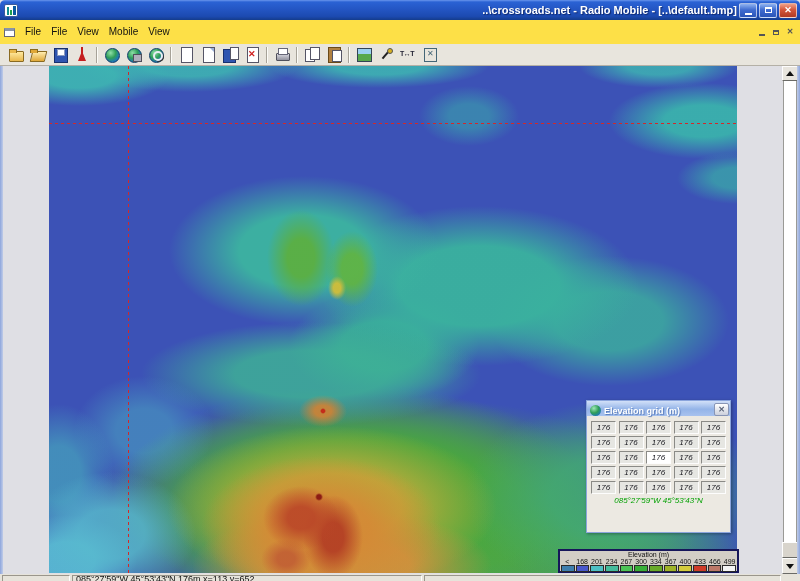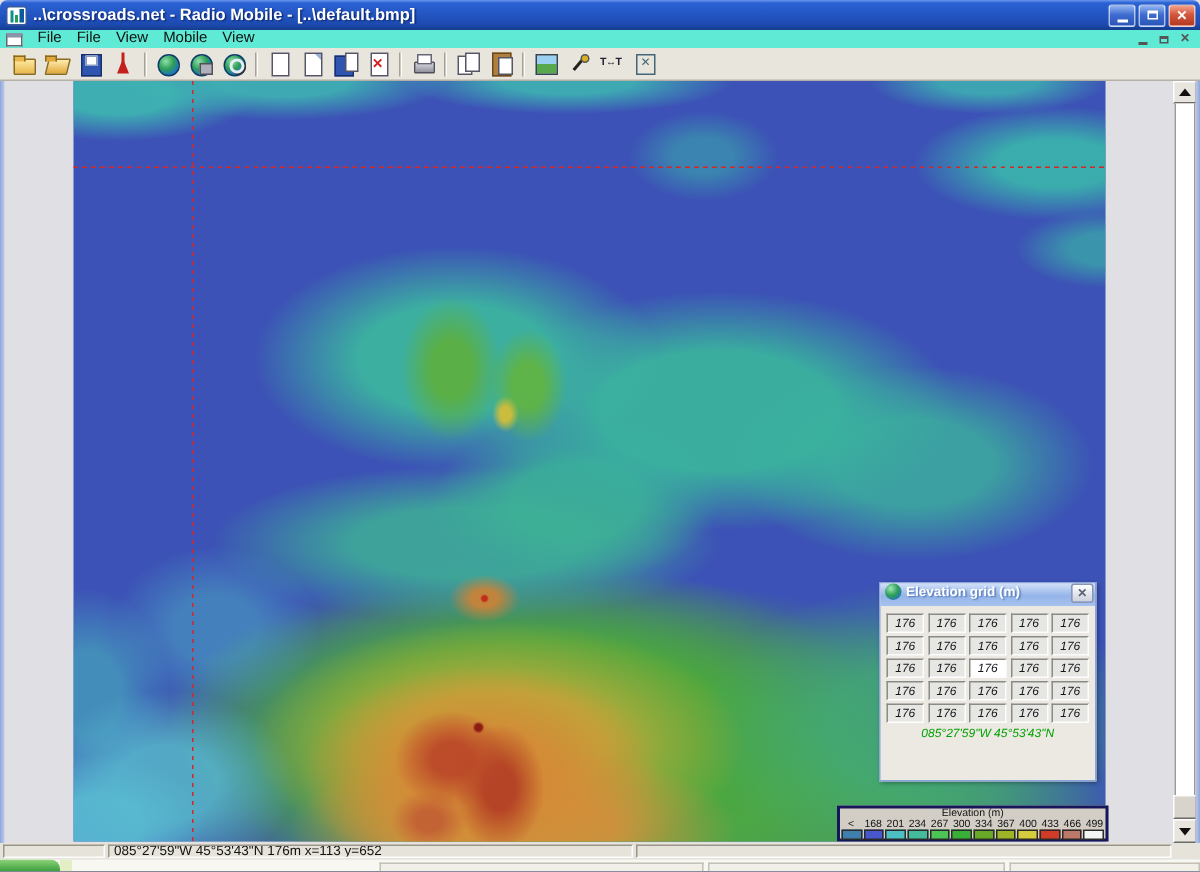--- a/index.html
+++ b/index.html
@@ -7,29 +7,29 @@
   body { font-family:"Liberation Sans", sans-serif; }
   #root { position:relative; width:800px; height:581px; overflow:hidden; background:#dfdfe4; }
 
   
   .titlebar { height:20px; background:linear-gradient(180deg,#6a96ec 0%,#2a62d4 10%,#2456c4 45%,#1c4ab0 82%,#143c8c 100%); border-radius:5px 5px 0 0; display:flex; align-items:center; padding:0 3px 0 4px; }
   .app-icon { width:14px; height:13px; background:#fff; border:1px solid #3a5a9a; border-radius:2px; position:relative; margin-right:4px; flex:0 0 auto; }
   .app-icon i { position:absolute; bottom:1px; display:block; }
   .app-icon .a1 { left:2px; width:2px; height:8px; background:#109090; }
   .app-icon .a2 { left:5px; width:2px; height:5px; background:#20a050; }
   .app-icon .a3 { left:8px; width:3px; height:9px; background:#0a5aa0; }
-  .title-text { color:#fff; font-weight:bold; font-size:11px; text-shadow:1px 1px 1px rgba(10,30,90,.8); flex:1; white-space:nowrap; overflow:hidden; }
+  .title-text { color:#fff; font-weight:bold; font-size:11px; text-shadow:1px 1px 1px rgba(10,30,90,.8); flex:1; white-space:nowrap; overflow:hidden;text-align:right; }
   .tb-btn { width:18px; height:15px; border-radius:2px; margin-left:2px; border:1px solid rgba(255,255,255,.6); display:flex; align-items:center; justify-content:center; flex:0 0 auto; }
   .tb-min,.tb-rest { background:linear-gradient(180deg,#8fb2f0,#3f6cd0 45%,#2a55b8); }
   .tb-close { background:linear-gradient(180deg,#f0a088,#d4553a 45%,#b03a24); color:#fff; font-size:9px; font-weight:bold; line-height:9px; }
   .g-min { width:7px; height:2px; background:#fff; margin-top:7px; }
   .g-rest { width:7px; height:6px; border:1px solid #fff; border-top:2px solid #fff; }
 
   
-  .menubar { height:12px; background:#5eead4; display:flex; align-items:center; font-size:10px; line-height:12px; color:#111; padding:0 3px; }
+  .menubar { height:12px; background:#fde047; display:flex; align-items:center; font-size:10px; line-height:12px; color:#111; padding:12px 3px; }
   .mdi-icon { width:11px; height:9px; border:1px solid #667; border-top:3px solid #8894a8; background:#fff; margin:0 5px 0 1px; flex:0 0 auto; }
   .menu-item { padding:0 5px; cursor:default; }
   .menu-spacer { flex:1; }
   .mdi-ctl { width:14px; height:10px; display:flex; align-items:center; justify-content:center; color:#555; }
   .g2-min { width:6px; height:2px; background:#555; margin-top:5px; }
   .g2-rest { width:6px; height:5px; border:1px solid #555; border-top:2px solid #555; }
   .g2-x { font-size:8px; line-height:8px; font-weight:bold; }
 
   
   .toolbar { height:22px; background:#e8e5dd; border-bottom:1px solid #b4b0a6; display:flex; align-items:center; padding-left:5px; }
@@ -116,21 +116,21 @@
   .arr-down { width:0; height:0; border:4px solid rgba(0,0,0,0); border-top:5px solid #111; margin-bottom:-4px; }
   .sv-track { position:absolute; left:1px; top:15px; width:14px; height:461px; background:#fff; border-left:1px solid #9a9a96; border-right:1px solid #9a9a96; }
   .sv-thumb { position:absolute; left:0; top:476px; width:16px; height:16px; background:#d8d4cc; border:1px solid; border-color:#fdfdfd #6a6a66 #6a6a66 #fdfdfd; }
 
   
   .side-l,.side-r { position:absolute; top:0; width:3px; height:508px; background:linear-gradient(90deg,#8ea6dc,#c0cce8); z-index:6; }
   .side-l { left:0; } .side-r { right:0; background:linear-gradient(90deg,#c0cce8,#8ea6dc); }
 
   
   .evwin { position:absolute; left:586px; top:334px; width:145px; height:133px; background:#ece9e2; border:1px solid #8aa4dc; box-shadow:1px 1px 3px rgba(0,0,0,.35); z-index:10; }
-  .ev-title { height:15px; background:linear-gradient(180deg,#d2e0f8 0%,#94b4e8 55%,#a8c2ee 100%); display:flex; align-items:flex-start; padding:0 1px 0 3px; }
+  .ev-title { height:15px; background:linear-gradient(180deg,#d2e0f8 0%,#94b4e8 55%,#a8c2ee 100%); display:flex; align-items:flex-end; padding:12px 1px 0 3px; }
   .ev-globe { width:11px; height:11px; border-radius:50%; background:radial-gradient(circle at 35% 30%,#9fe8b8,#2f9e58 45%,#1d74c0 82%); margin-right:3px; flex:0 0 auto; }
   .ev-title-text { flex:1; color:#fff; font-size:9px; font-weight:bold; text-shadow:1px 1px 1px #5578b8; white-space:nowrap; }
   .ev-close { width:15px; height:13px; background:linear-gradient(#ffffff,#ccd0dc); border:1px solid #8895b5; border-radius:2px; font-size:8px; line-height:8px; color:#5a6478; display:flex; align-items:center; justify-content:center; font-weight:bold; flex:0 0 auto; }
   .ev-body { padding:5px 4px 0 4px;font-style:italic; }
   .ev-row { display:flex; justify-content:space-between; margin-bottom:2px; }
   .ev-cell { width:25px; height:13px; background:#e6e6e2; border:1px solid; border-color:#8a8a86 #fdfdfd #fdfdfd #8a8a86; font-size:8px; line-height:11px; text-align:center; color:#15151c; }
   .ev-cell.hot { background:#fff; }
   .ev-coords { color:#00a000; font-size:8px; line-height:9px; text-align:center; margin-top:2px; white-space:nowrap; }
   .ev-loc-row { position:relative; margin-top:2px; height:14px; }
   .ev-loc { color:#0000cc; font-size:8px; line-height:12px; text-align:center; }

